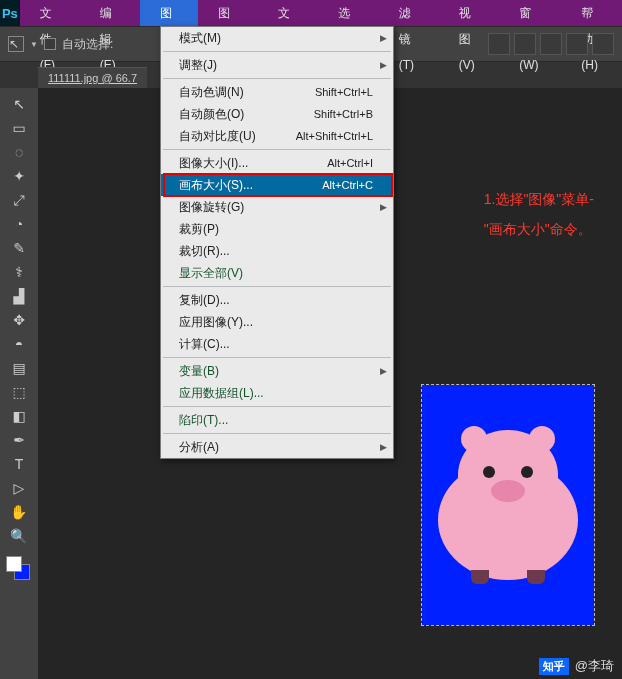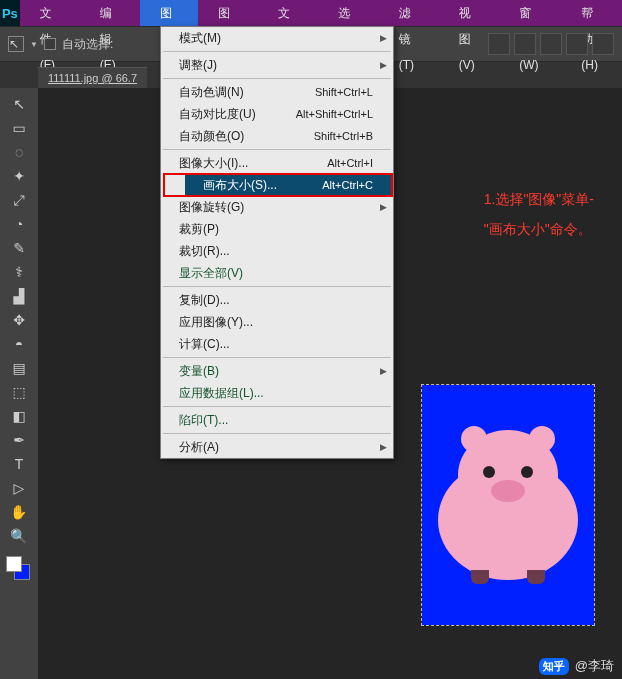--- a/index.html
+++ b/index.html
@@ -21,38 +21,38 @@
 .tslot { width:24px; height:24px; display:flex; align-items:center; justify-content:center; color:#ccc; font-size:14px; }
 .swatches { margin-top:6px; position:relative; width:26px; height:26px; }
 .swatch { width:16px; height:16px; border:1px solid #888; position:absolute; }
 .swatch.fg { background:#fff; top:0; left:0; z-index:2; }
 .swatch.bg { background:#0020ff; top:8px; left:8px; }
 .canvas { flex:1; background:#252525; position:relative; overflow:hidden; }
 .dropdown { position:absolute; top:26px; left:160px; width:234px; background:#eaeaea; color:#222; font-size:12px; border:1px solid #7a7a7a; z-index:50; box-shadow:2px 2px 6px rgba(0,0,0,.5); }
 .dd-row { height:22px; display:flex; align-items:center; padding:0 20px 0 18px; position:relative; }
 .dd-row.sub::after { content:"▶"; position:absolute; right:6px; font-size:9px; color:#555; }
 .dd-row.disabled { color:#14532d; }
-.dd-row.hl { background:#0c4a6e; color:#fff;margin-left:24px; }
+.dd-row.hl { background:#0369a1; color:#fff; }
 .dd-sc { margin-left:auto; font-size:11px; }
 .dd-sep { height:1px; background:#bbb; margin:2px 2px; }
 .redbox { position:absolute; border:2px solid #e60000; background:transparent; pointer-events:none; }
 .anno { position:absolute; color:#ff3a2f; font-size:14px; line-height:22px; }
 .thumb { position:absolute; right:28px; bottom:54px; width:172px; height:240px; background:#0020ff; outline:1px dashed #bbb; display:flex; align-items:center; justify-content:center; }
 .pig { position:relative; width:150px; height:150px; }
 .pig .body { position:absolute; bottom:0; left:5px; width:140px; height:120px; background:#f4a9c5; border-radius:50%; }
 .pig .head { position:absolute; top:0; left:25px; width:100px; height:90px; background:#f4a9c5; border-radius:50%; }
 .pig .ear { position:absolute; width:26px; height:26px; background:#f4a9c5; border-radius:50%; top:-4px; }
 .pig .ear.l{left:28px;} .pig .ear.r{right:28px;}
 .pig .eye { position:absolute; width:12px; height:12px; background:#222; border-radius:50%; top:36px; }
 .pig .eye.l{left:50px;} .pig .eye.r{right:50px;}
 .pig .nose { position:absolute; width:34px; height:22px; background:#e885ab; border-radius:50%; top:50px; left:58px; }
 .pig .foot { position:absolute; width:18px; height:14px; background:#6b3a4c; border-radius:0 0 6px 6px; bottom:-4px; }
 .pig .foot.l{left:38px;} .pig .foot.r{right:38px;}
 .credit { position:absolute; right:8px; bottom:4px; font-size:13px; color:#ddd; display:flex; align-items:center; gap:6px; }
-.zhihu { background:#0a66ff; color:#fff; font-size:11px; padding:1px 4px; border-radius:6px; font-weight:bold; }
+.zhihu { background:#0a66ff; color:#fff; font-size:11px; padding:1px 4px; border-radius:0; font-weight:bold; }
 .opico { width:22px; height:22px; border:1px solid #555; background:#3a3a3a; }
 </style>
 </head>
 <body>
 
 <div class="menubar">
   <div class="ps-logo">Ps</div>
   <div id="menuitems" style="display: flex;">
       <div class="menu-item">文件(F)</div>
       <div class="menu-item">编辑(E)</div>
@@ -142,26 +142,26 @@
     <div class="dd-sep"></div>
     <div class="dd-row sub">
       <span>调整(J)</span>
     </div>
     <div class="dd-sep"></div>
     <div class="dd-row">
       <span>自动色调(N)</span>
       <span class="dd-sc">Shift+Ctrl+L</span>
     </div>
     <div class="dd-row">
+      <span>自动颜色(O)</span>
+      <span class="dd-sc">Shift+Ctrl+B</span>
+    </div>
+    <div class="dd-row">
       <span>自动对比度(U)</span>
       <span class="dd-sc">Alt+Shift+Ctrl+L</span>
-    </div>
-    <div class="dd-row">
-      <span>自动颜色(O)</span>
-      <span class="dd-sc">Shift+Ctrl+B</span>
     </div>
     <div class="dd-sep"></div>
     <div class="dd-row">
       <span>图像大小(I)...</span>
       <span class="dd-sc">Alt+Ctrl+I</span>
     </div>
     <div class="dd-row hl">
       <span>画布大小(S)...</span>
       <span class="dd-sc">Alt+Ctrl+C</span>
     </div>

